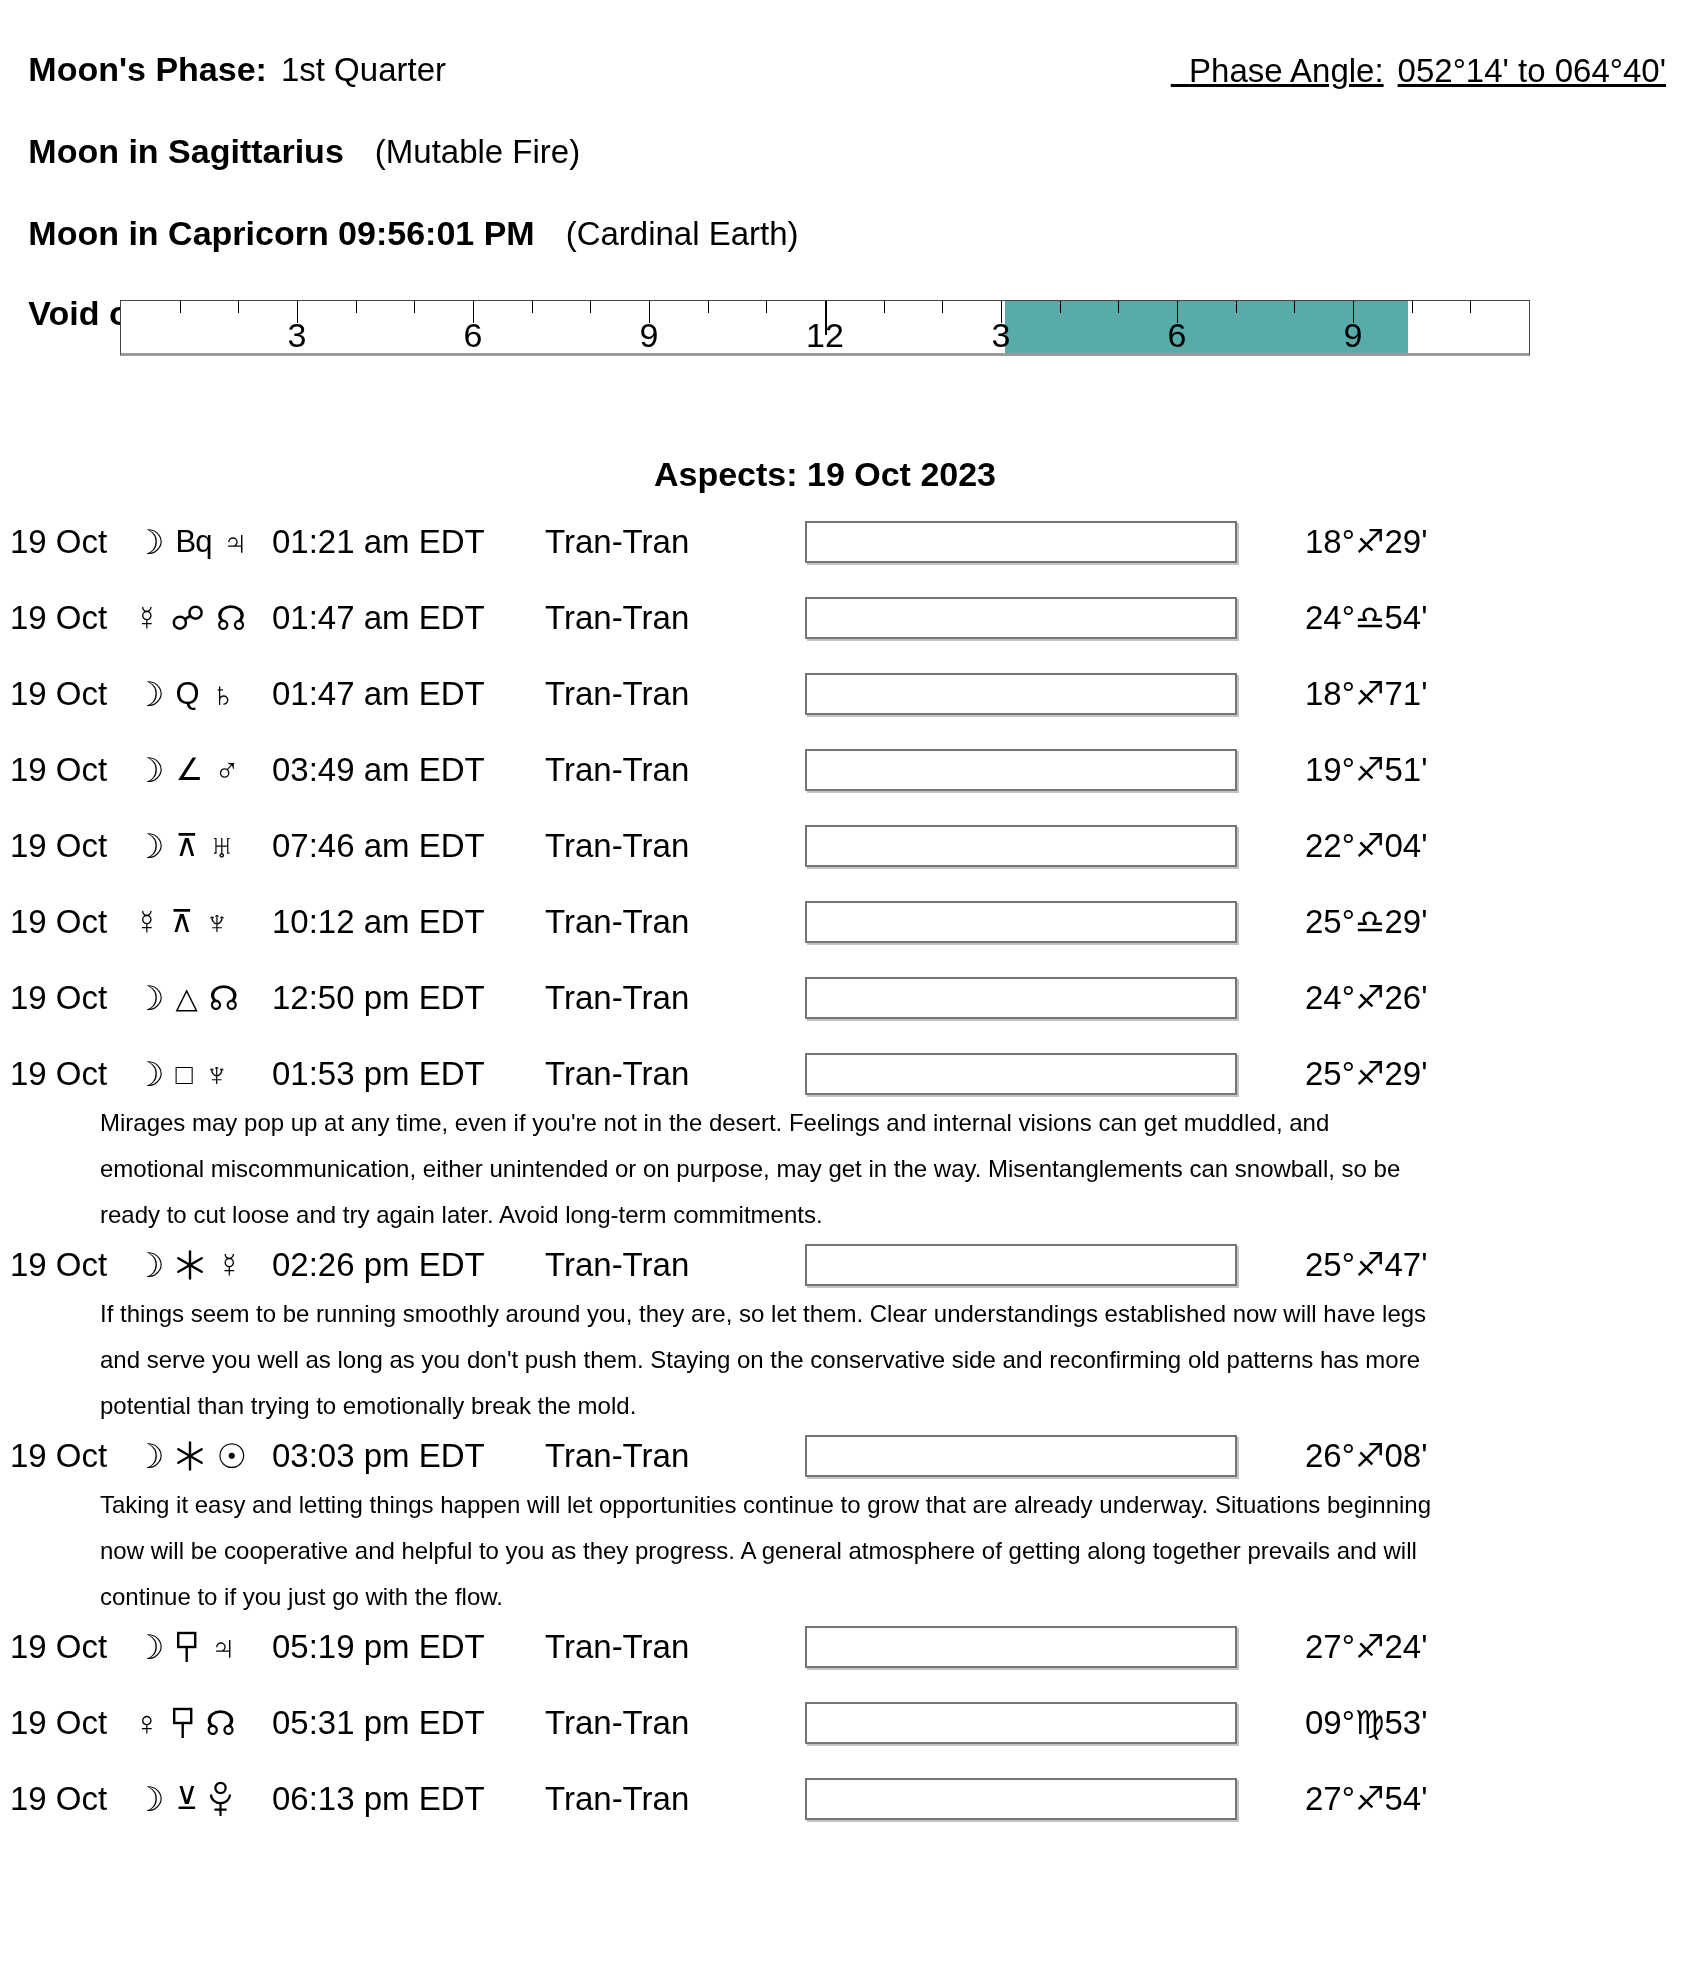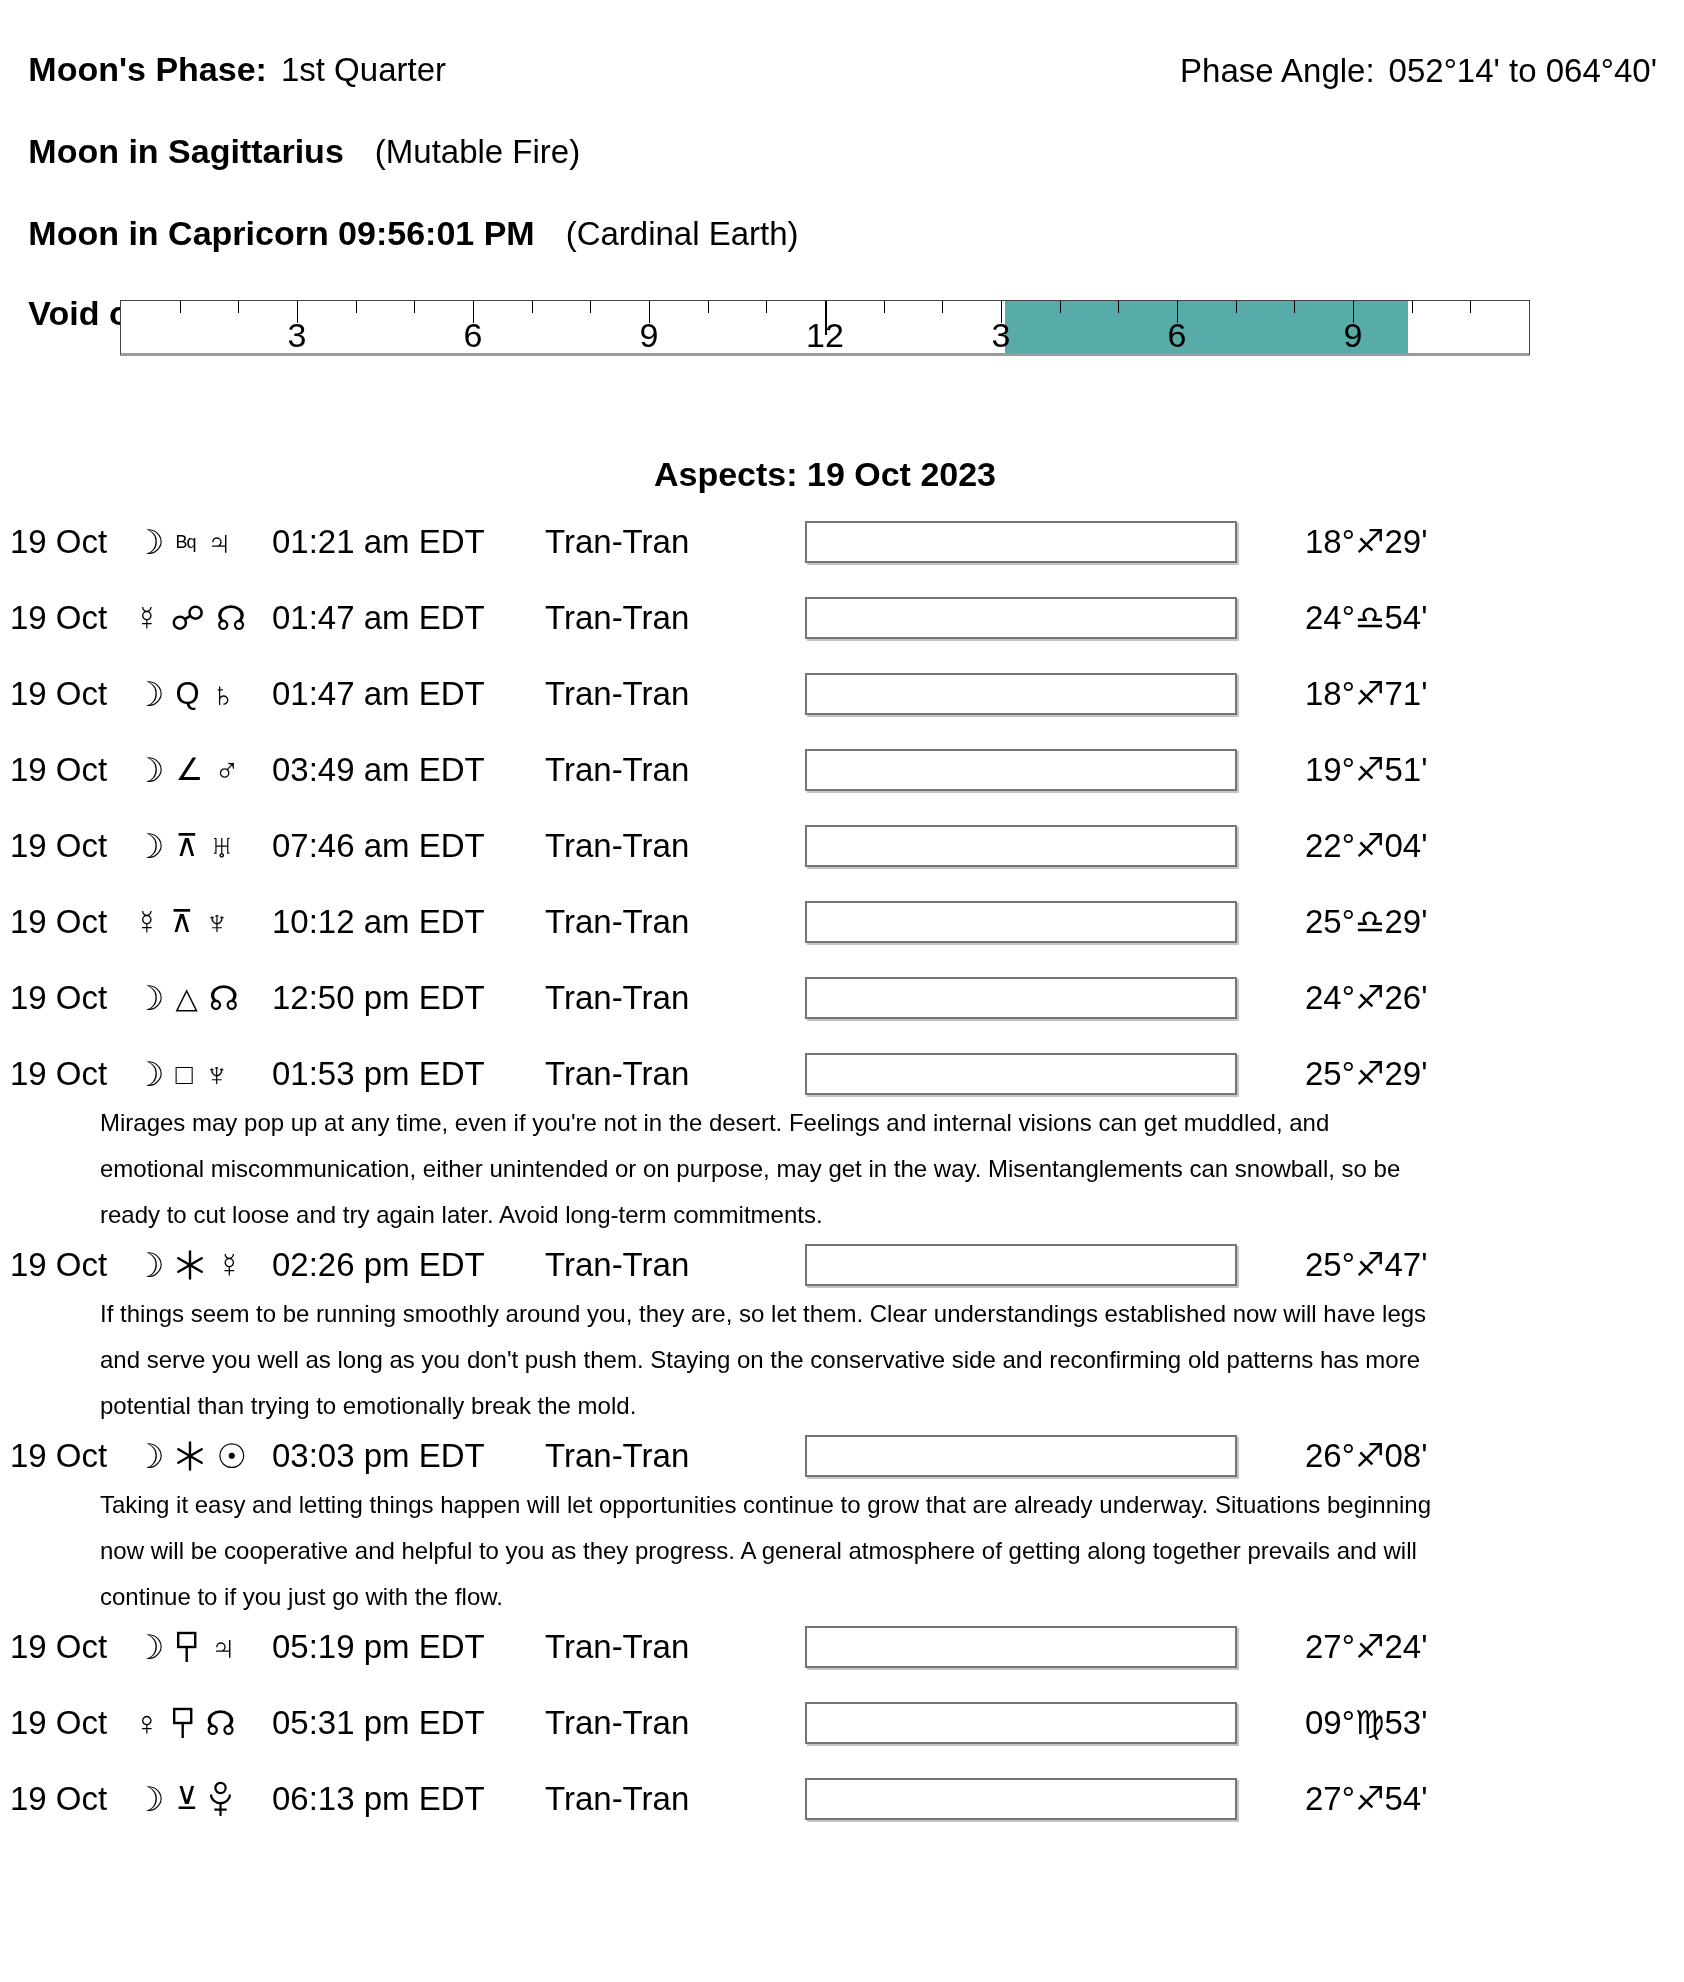--- a/index.html
+++ b/index.html
@@ -6,21 +6,21 @@
   body{
     width:1684px;height:1982px;position:relative;overflow:hidden;
     background:#fff;color:#000;
     font-family:"Liberation Sans","DejaVu Sans",sans-serif;
     font-size:33px;
   }
   .hline{position:absolute;left:10px;white-space:pre;}
   .b{font-weight:bold;font-size:34px;text-align:center;}
   .val{margin-left:14px;}
   .paren{margin-left:31px;}
-  #phase-angle{position:absolute;right:27px;top:14px;white-space:pre;}
+  #phase-angle{position:absolute;right:18px;top:14px;white-space:pre;text-decoration:underline;}
 
   
   #voc-ruler{
     position:absolute;left:120px;top:300px;width:1408px;height:52px;
     border:1px solid #444;border-bottom:3px solid #9a9a9a;background:#fff;
   }
   .voc-highlight{position:absolute;top:0;bottom:0;}
   .tick{position:absolute;top:0;width:0;border-left:1px solid #000;}
   .tick.minor{height:12px;}
   .tick.major{height:22px;}
@@ -43,21 +43,21 @@
   .c-type{position:absolute;left:545px;line-height:44px;}
   .c-bar{
     position:absolute;left:805px;top:1px;width:432px;height:42px;
     border:2px solid #757575;background:#fff;box-sizing:border-box;
     box-shadow:2px 2px 0 #c4c4c4;
   }
   .c-fill{height:100%;}
   .c-deg{position:absolute;left:1305px;line-height:44px;white-space:pre;}
   .glyph{font-size:34px;line-height:44px;display:inline-flex;align-items:center;}
   .glyph svg{display:block;}
-  .g-biquintile{font-size:18px;font-weight:500;letter-spacing:-1px;}
+  .g-biquintile{font-size:31px;font-weight:500;letter-spacing:-1px;}
   .g-quintile{font-size:31px;}
   .g-square,.g-trine{font-size:29px;}
   .g-semisquare,.g-quincunx,.g-semisextile{font-size:31px;}
   .note{
     margin:-28px 0 5px 100px;width:1335px;
     line-height:46px;font-size:24px;
   }
 </style>
 </head>
 <body>

